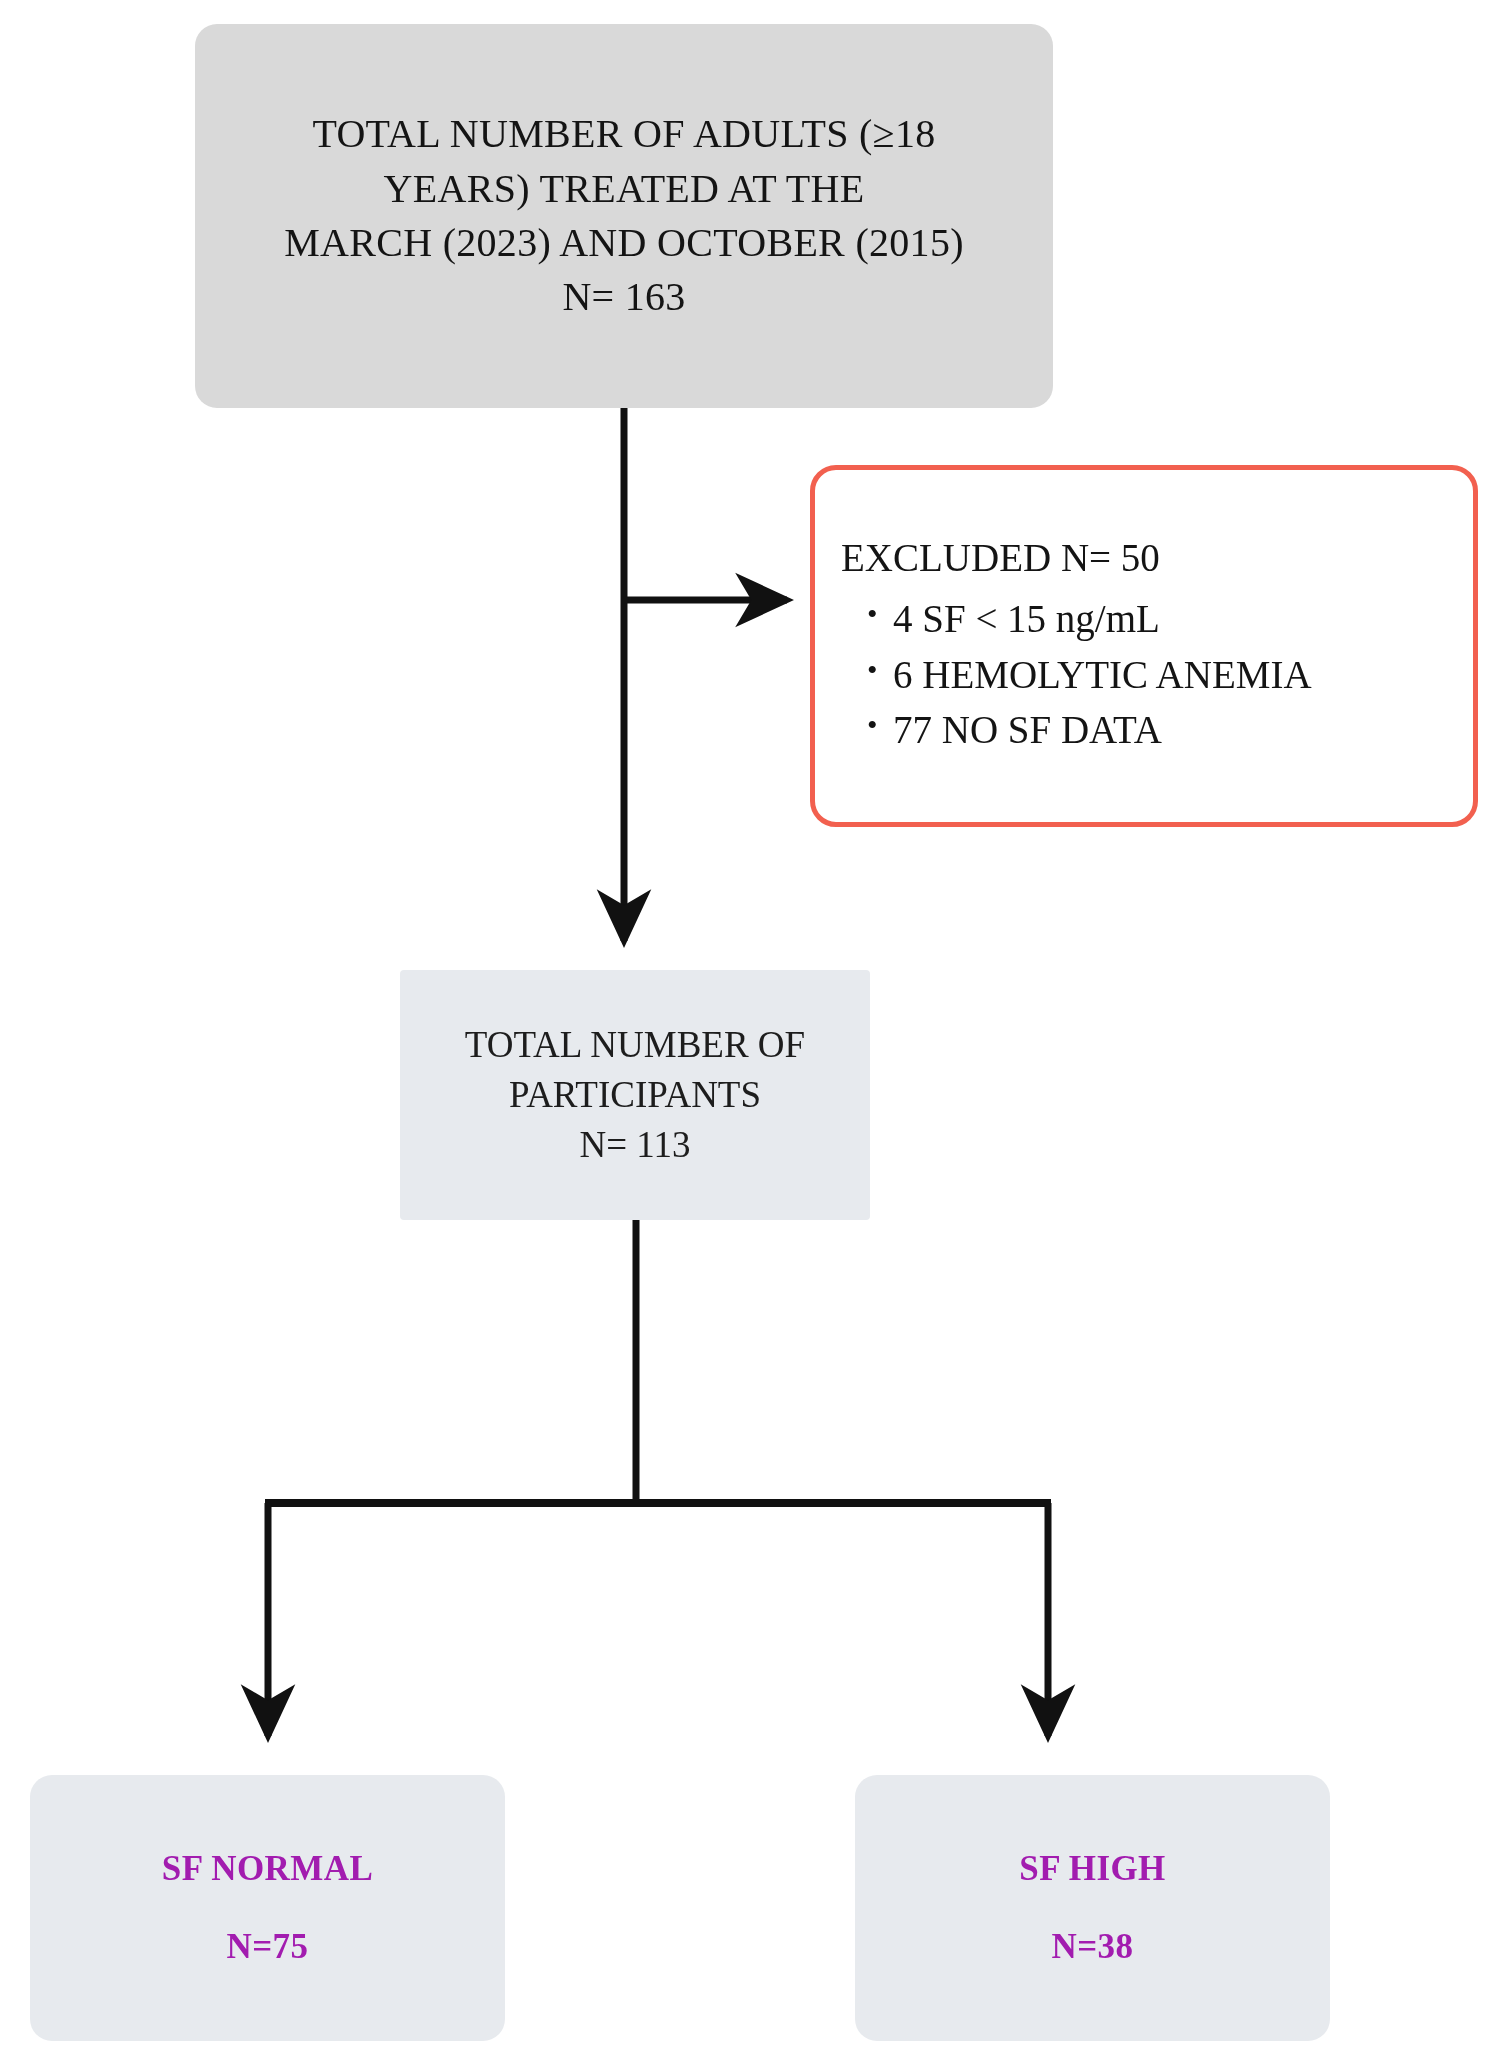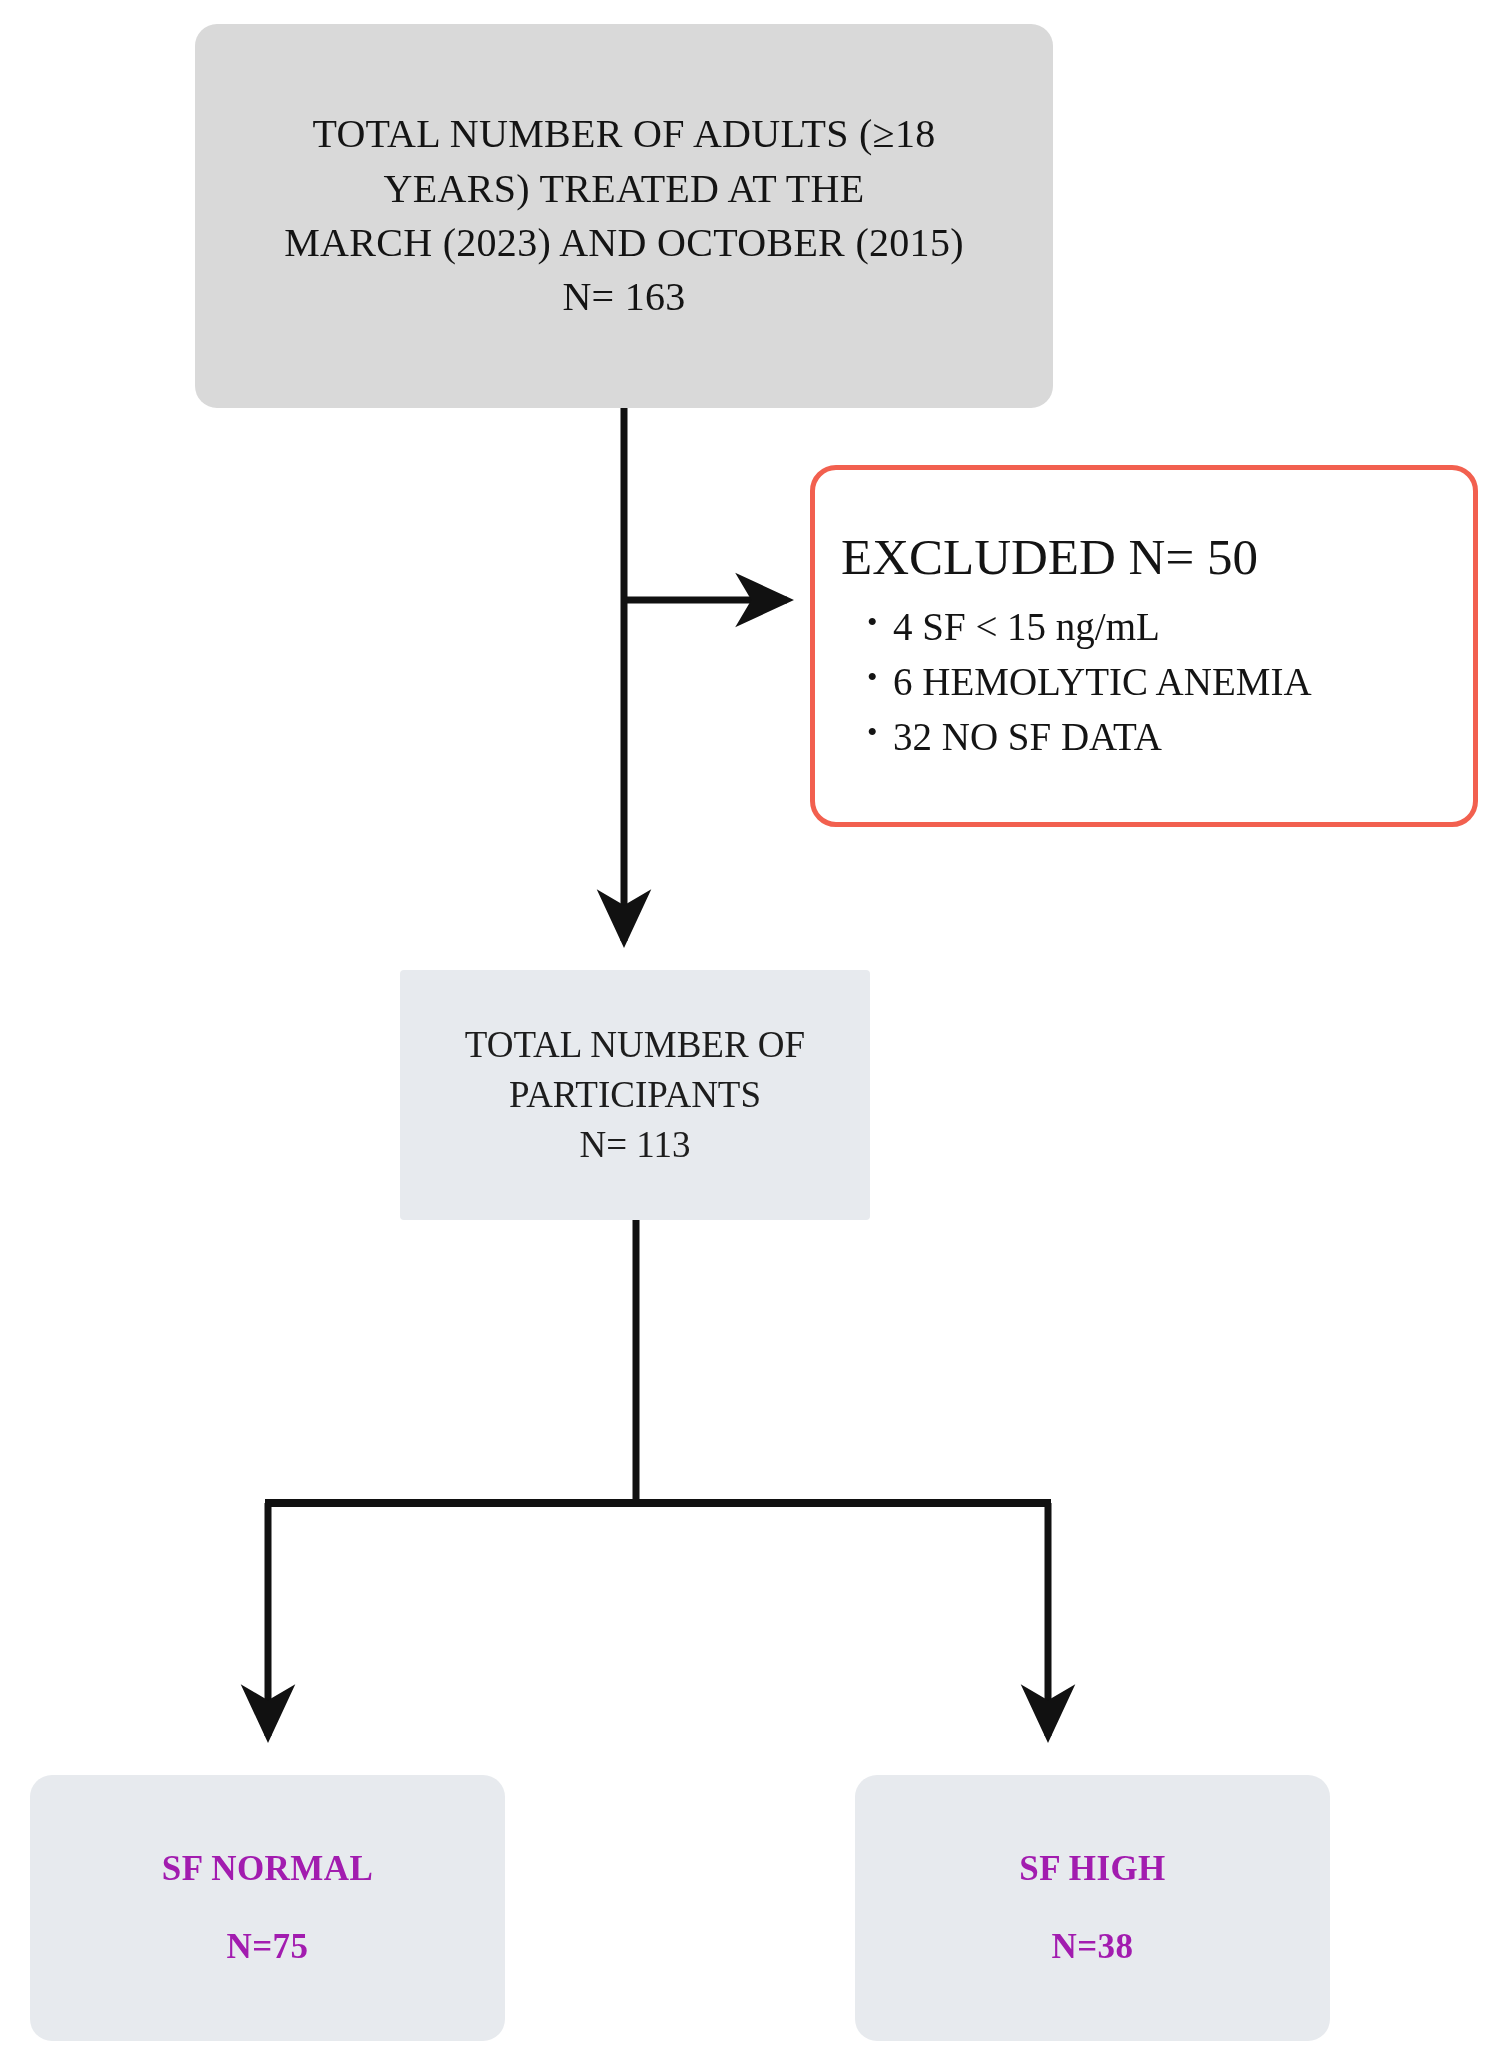--- a/index.html
+++ b/index.html
@@ -54,21 +54,21 @@
     height: 362px;
     background: #ffffff;
     border: 5px solid #f2604f;
     border-radius: 26px;
     align-items: flex-start;
     justify-content: center;
     padding: 10px 16px 10px 26px;
     text-align: left;
   }
   #box-excluded .excluded-title {
-    font-size: 51px;
+    font-size: 39px;
     line-height: 1.2;
     color: #141414;
     margin-bottom: 10px;
   }
   #box-excluded ul {
     margin: 0;
     padding: 0 0 0 52px;
     list-style: none;
   }
   #box-excluded li {
@@ -175,21 +175,21 @@
       <li>
         <span class="bullet">•</span>
         <span>4  SF &lt; 15 ng/mL</span>
       </li>
       <li>
         <span class="bullet">•</span>
         <span>6 HEMOLYTIC ANEMIA</span>
       </li>
       <li>
         <span class="bullet">•</span>
-        <span>32 NO SF DATA</span>
+        <span>77 NO SF DATA</span>
       </li>
     </ul>
   </div>
 
   <div class="node" id="box-participants">
     <div class="line">TOTAL NUMBER OF</div>
     <div class="line">PARTICIPANTS</div>
     <div class="line">N= 113</div>
   </div>
 

